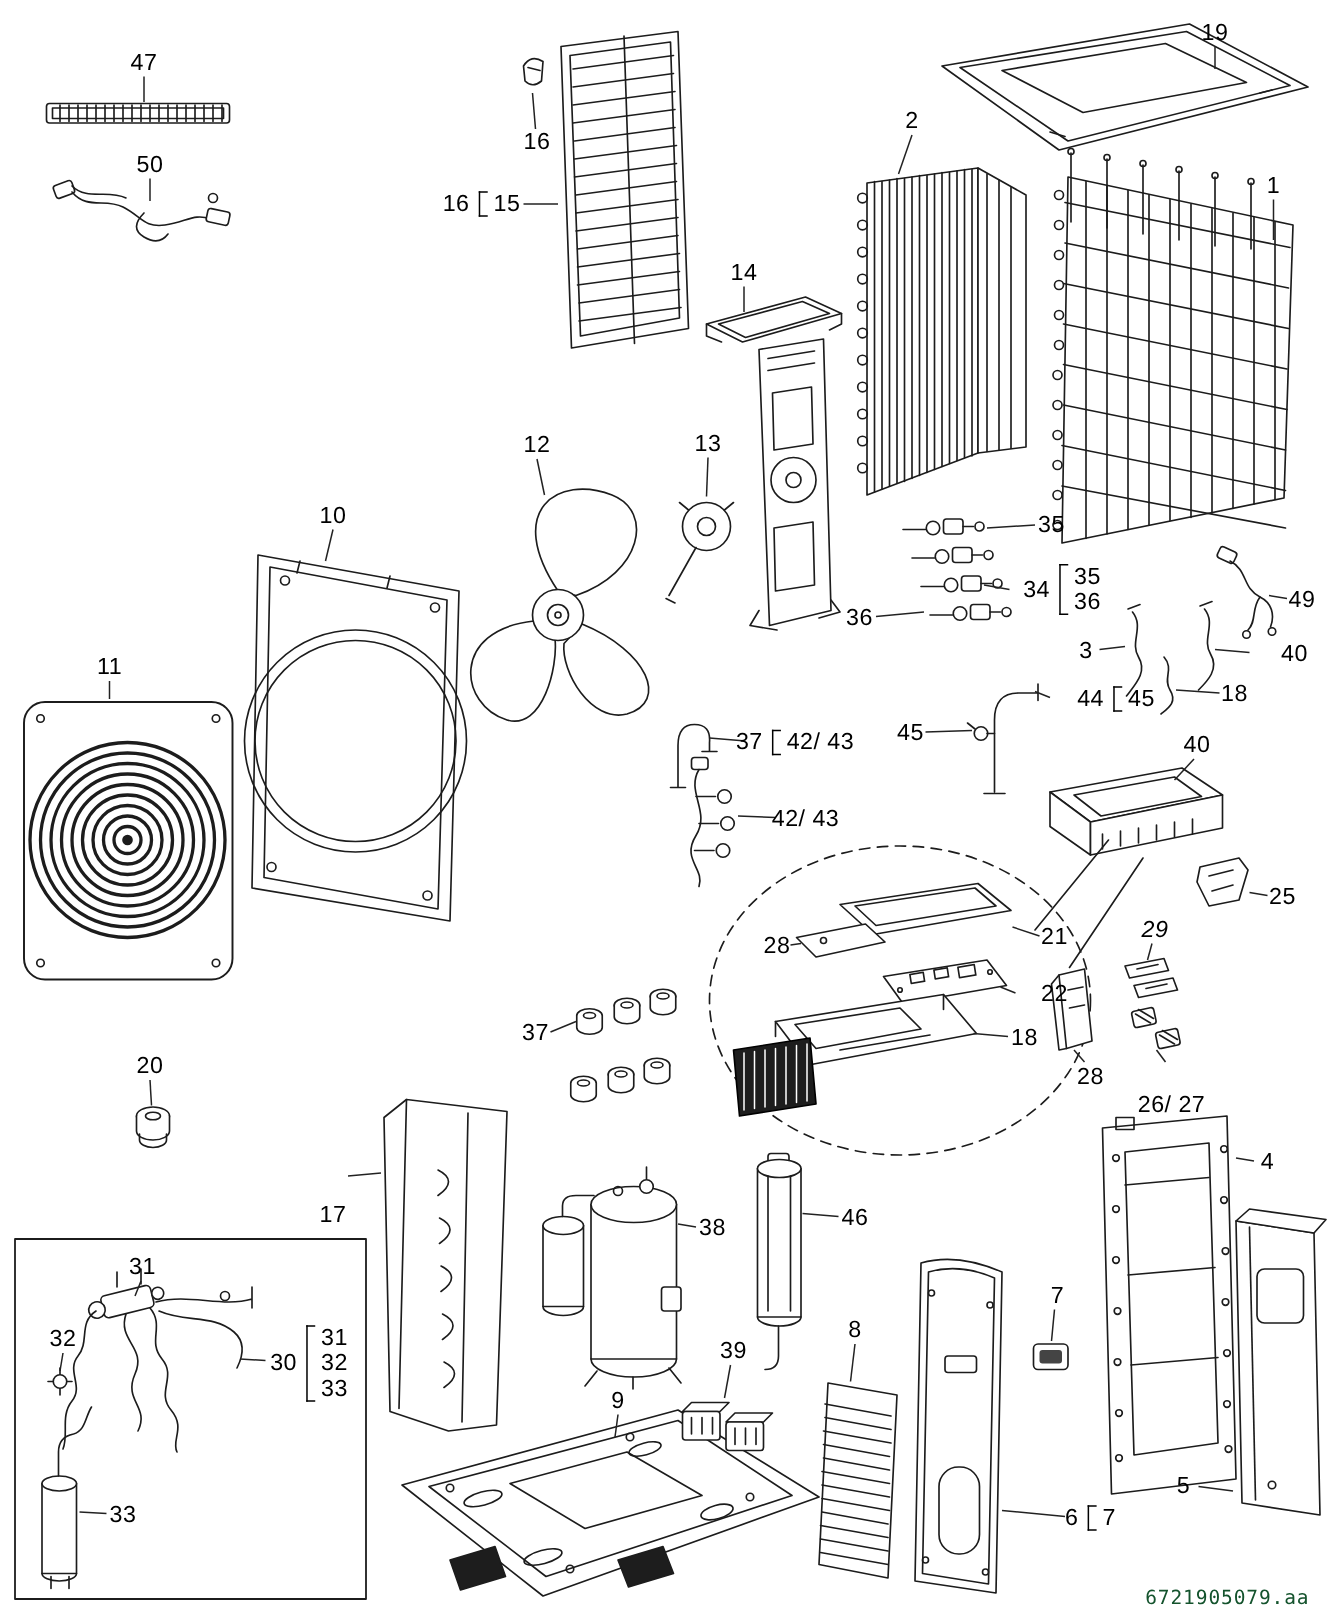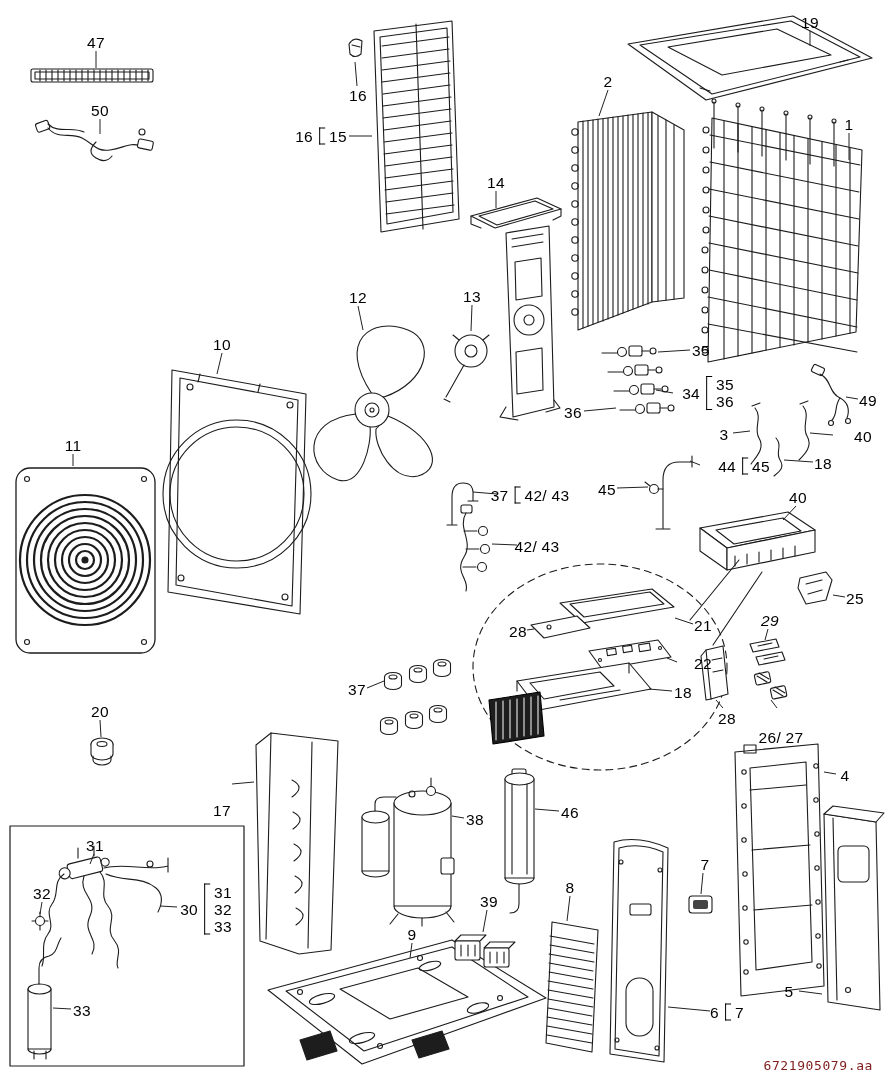--- a/index.html
+++ b/index.html
@@ -19,21 +19,21 @@
     letter-spacing:0.3px;
   }
   .callout .bracket{
     align-self:stretch;width:5px;margin:0 4px 0 6px;
     border:1.4px solid #000;border-right:0;
   }
   .callout .stack{display:flex;flex-direction:column;}
   .doc-code{
     position:absolute;right:16px;bottom:7px;z-index:4;
     font-family:"DejaVu Sans Mono","Liberation Mono",monospace;
-    font-size:13px;letter-spacing:0.6px;color:#7f1d1d;
+    font-size:13px;letter-spacing:0.6px;color:#14532d;
   }
 </style>
 <title>6721905079.aa</title></head>
 <body>
 
 <svg id="art" class="layer" width="889" height="1080" viewBox="0 0 889 1080" xmlns="http://www.w3.org/2000/svg">
   <defs>
     <g id="valveUnit">
       <path d="M0 0h15"></path>
         <circle cx="20" cy="-1" r="4.5"></circle>

